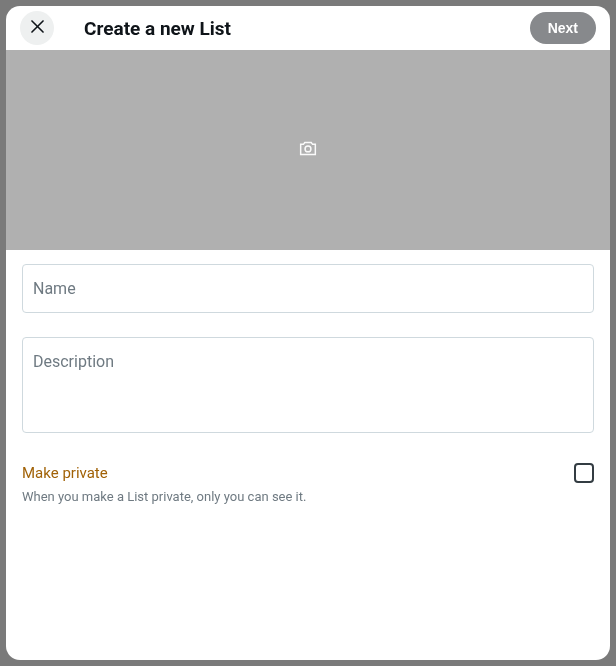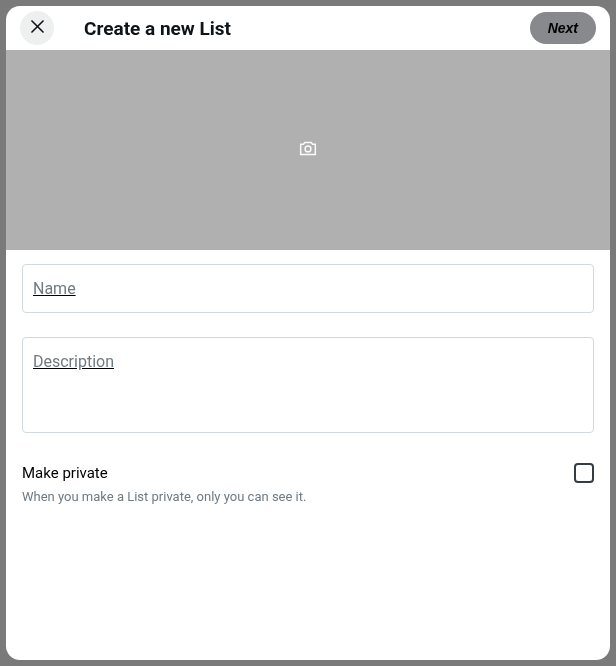--- a/index.html
+++ b/index.html
@@ -49,29 +49,28 @@
     .close-btn svg { width: 19px; height: 19px; }
     .title {
       font-size: 19px;
       font-weight: 700;
       color: #0f1419;
       margin-left: 30px;
       flex: 1;
     }
     .next-btn {
       background: #87898c;
-      color: #000000;
+      color: #ffffff;
       border: none;
       border-radius: 18px;
       padding: 0 18px;
       height: 32px;
       font-size: 14px;
       font-weight: 700;
       cursor: pointer;
-      font-style: italic;
     }
     .banner {
       background: #b0b0b0;
       height: 200px;
       display: flex;
       align-items: center;
       justify-content: center;
     }
     .camera-icon svg {
       width: 22px;
@@ -79,21 +78,20 @@
       fill: none;
       stroke: #fff;
       stroke-width: 1.6;
       opacity: 0.95;
     }
     .form {
       padding: 14px 16px 16px 16px;
       display: flex;
       flex-direction: column;
       gap: 24px;
-      text-decoration: underline;
     }
     .field {
       border: 1px solid #cfd9de;
       border-radius: 4px;
       padding: 14px 10px;
       display: flex;
       flex-direction: column;
     }
     .field-label {
       color: #6f7a82;
@@ -105,21 +103,21 @@
     }
     .privacy {
       padding: 14px 16px 10px 16px;
     }
     .privacy-row {
       display: flex;
       align-items: center;
       justify-content: space-between;
     }
     .privacy-label {
-      color: #000000;
+      color: #a16207;
       font-size: 15px;
     }
     .checkbox {
       width: 20px;
       height: 20px;
       border: 2px solid #333c42;
       border-radius: 4px;
       background: #fff;
       cursor: pointer;
     }

